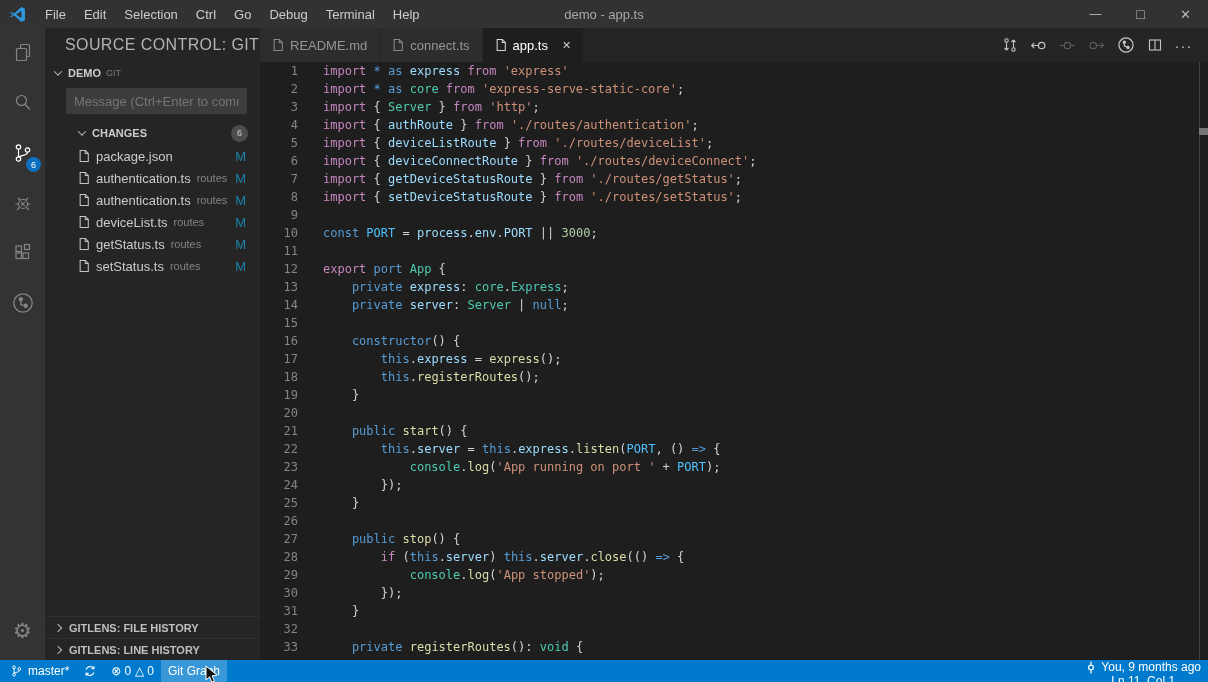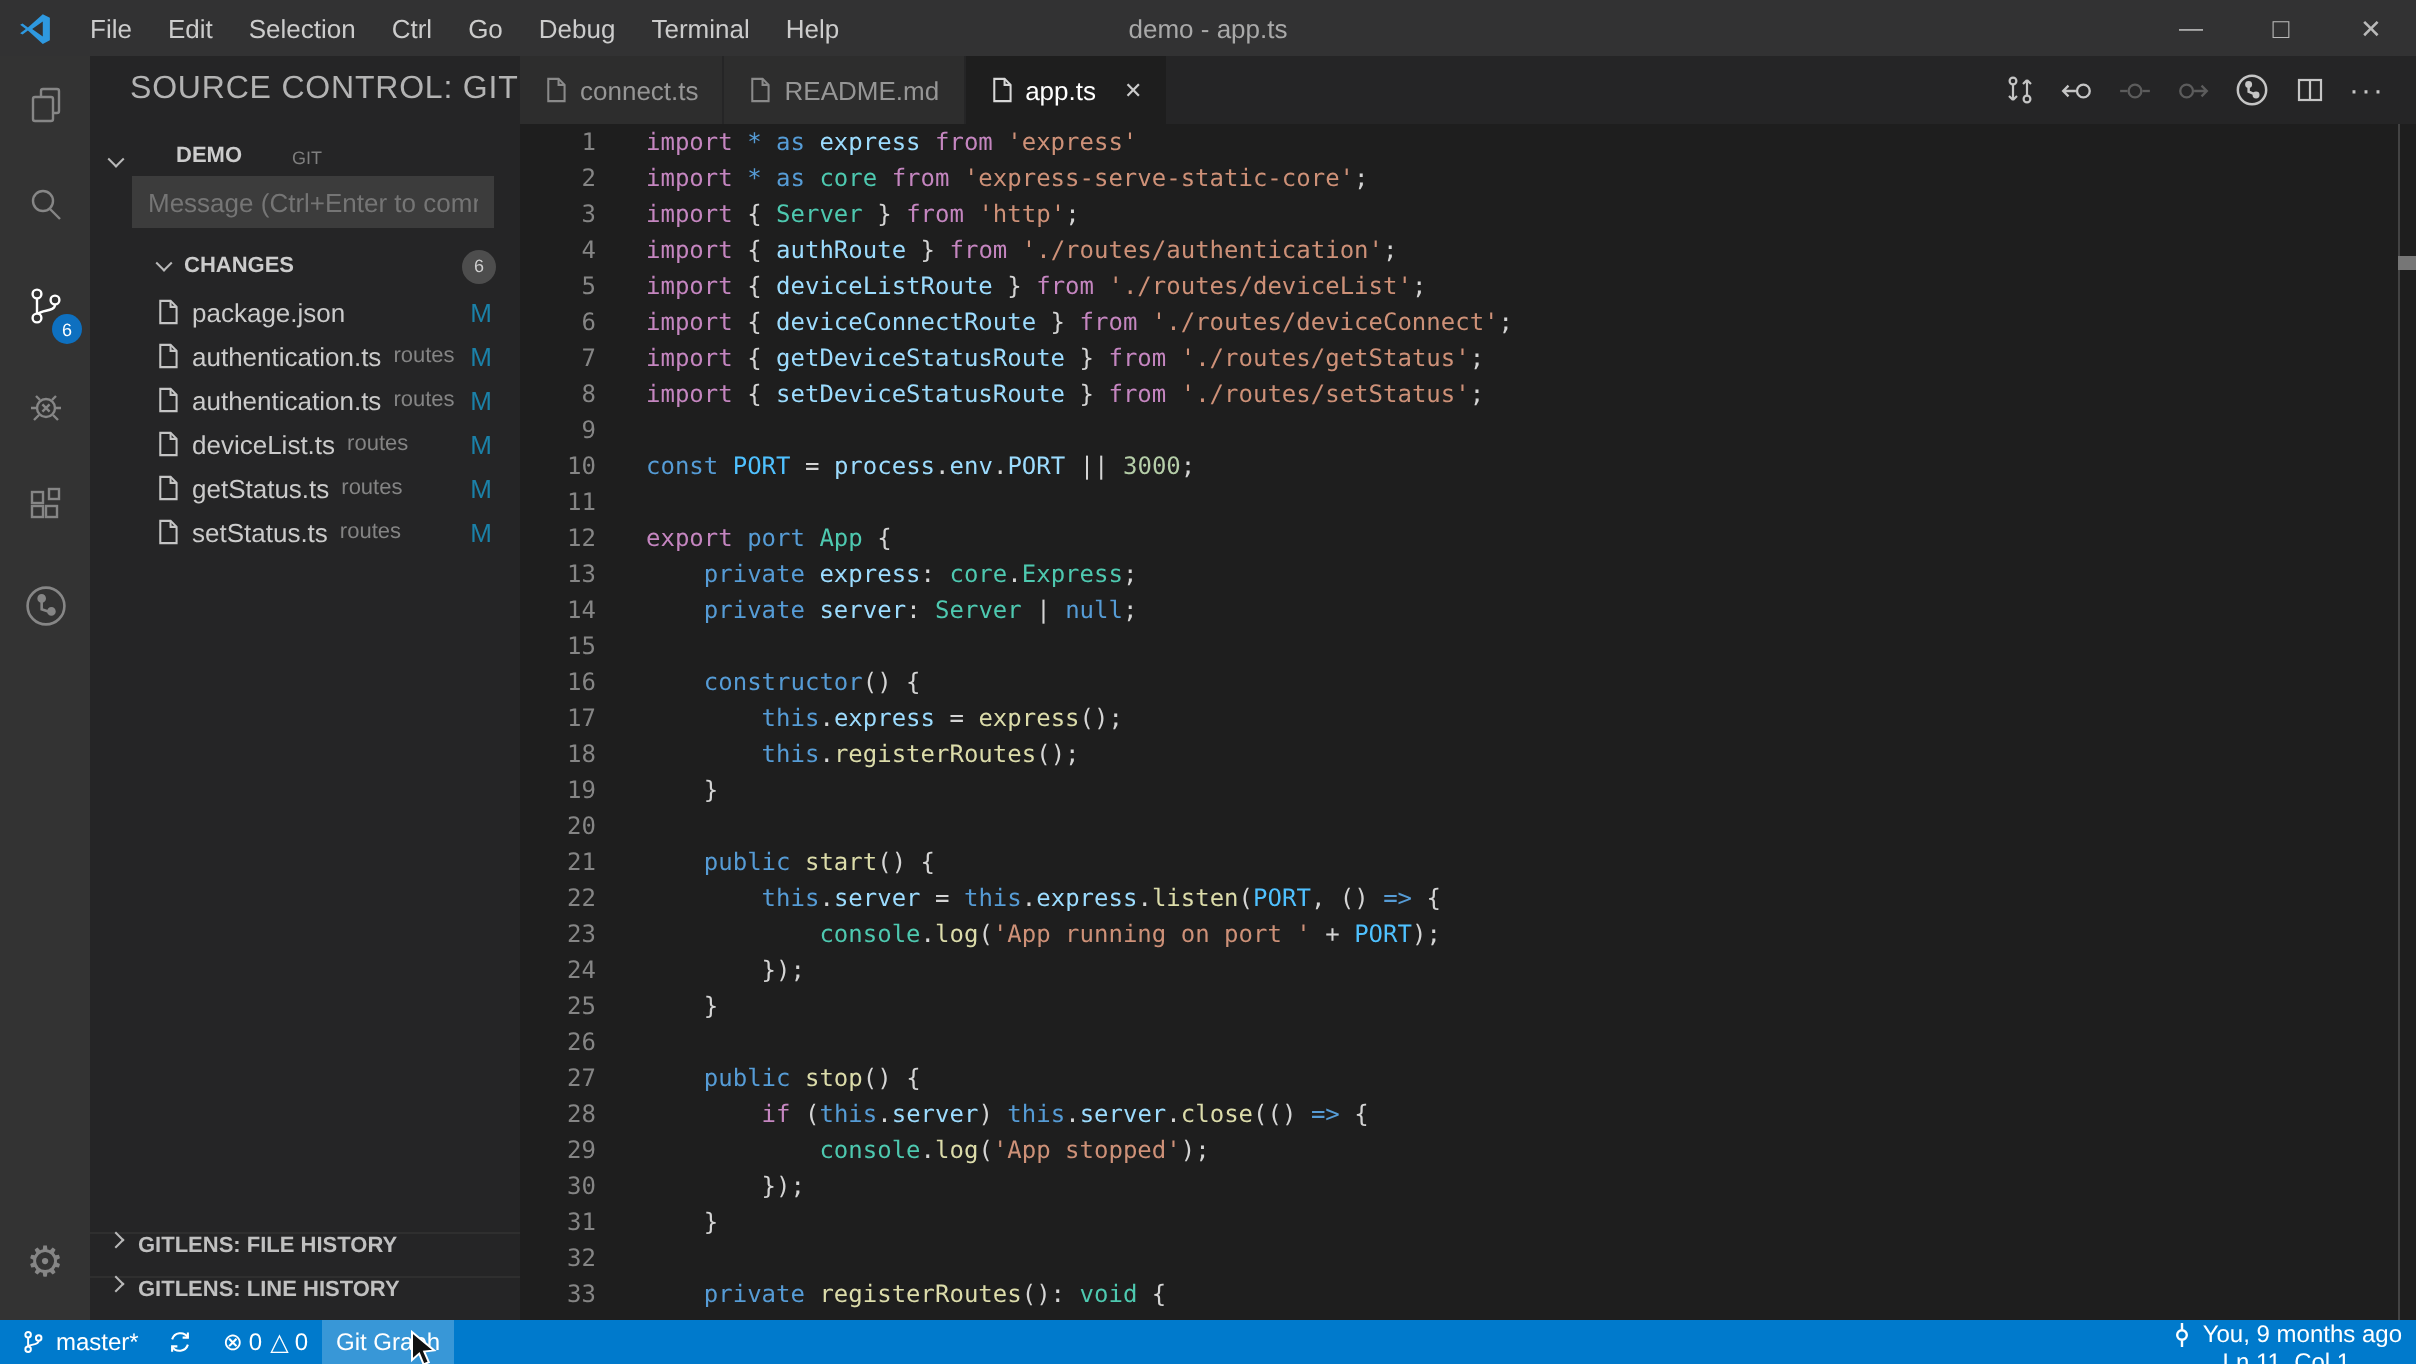--- a/index.html
+++ b/index.html
@@ -27,36 +27,36 @@
   .ab-item.active svg { stroke:#ffffff; }
   .ab-badge { position:absolute; right:4px; bottom:6px; min-width:15px; height:15px; border-radius:50%;
     background:#0e70c0; color:#fff; font-size:9px; display:flex; align-items:center; justify-content:center; }
   .ab-spacer { flex:1; }
   .ab-gear { width:45px; height:42px; display:flex; align-items:center; justify-content:center;
     color:#868686; font-size:21px; margin-bottom:8px; }
 
   
   .sidebar { width:215px; background:#252526; display:flex; flex-direction:column; color:#cccccc; }
   .sb-title { height:34px; line-height:34px; padding-left:20px; font-size:16px; color:#b3b3b3; letter-spacing:.4px; }
-  .repo-row { height:22px; display:flex; align-items:flex-end; padding-left:10px;gap:20px; }
+  .repo-row { height:22px; display:flex; align-items:center; padding-left:10px; }
   .repo-name { font-size:11px; font-weight:bold; color:#cccccc; margin-left:7px; }
   .repo-type { font-size:9px; color:#7f7f7f; margin-left:5px; }
   .commit-input { margin:4px 13px 0 21px; height:26px; background:#3c3c3c; border:none; outline:none;
     color:#999999; font-size:13px; padding:0 8px; font-family:"Liberation Sans",sans-serif; width:181px; }
   .changes-header { height:24px; margin-top:7px; display:flex; align-items:center; padding-left:34px; position:relative;text-align:center; }
   .changes-label { font-size:11px; font-weight:bold; color:#cccccc; margin-left:7px; }
   .changes-badge { position:absolute; right:12px; width:17px; height:17px; border-radius:50%;
     background:#4d4d4d; color:#cfcfcf; font-size:9px; display:flex; align-items:center; justify-content:center; }
   .file-row { height:22px; display:flex; align-items:center; padding-left:33px; position:relative; }
   .file-row svg { flex:0 0 auto; }
   .file-name { font-size:13px; color:#cbcbcb; margin-left:6px; white-space:nowrap; }
   .file-folder { font-size:11px; color:#848484; margin-left:6px; }
   .file-status { position:absolute; right:14px; font-size:13px; color:#1b81a8; }
   .sb-spacer { flex:1; }
-  .sb-bottom-row { height:22px; display:flex; padding-left:10px; border-top:1px solid #2f2f2f; }
+  .sb-bottom-row { height:22px; display:flex; align-items:center; padding-left:10px; border-top:1px solid #2f2f2f; }
   .sb-bottom-label { font-size:11px; font-weight:bold; color:#c0c0c0; margin-left:8px; }
 
   .chev-down { width:6px; height:6px; border-right:1px solid #b9b9b9; border-bottom:1px solid #b9b9b9;
     transform:rotate(45deg) translate(-1px,-1px); flex:0 0 auto; }
   .chev-right { width:6px; height:6px; border-right:1px solid #b9b9b9; border-bottom:1px solid #b9b9b9;
     transform:rotate(-45deg); flex:0 0 auto; }
 
   
   .editor-area { flex:1; display:flex; flex-direction:column; background:#1e1e1e; min-width:0; }
   .tabbar { height:34px; background:#252526; display:flex; align-items:stretch; }
@@ -252,28 +252,28 @@
   </div>
 
   <div class="editor-area">
     <div class="tabbar">
       <div id="tabs" style="display:flex;">
           <div class="tab">
             <svg width="12" height="14" viewBox="0 0 14 16" fill="none" stroke="#8a8a8a" stroke-width="1.2">
               <path d="M2.5 1.5h6l3.5 3.5v9.5h-9.5z"></path>
               <path d="M8.5 1.5V5H12"></path>
             </svg>
-            <span class="tab-label">connect.ts</span>
+            <span class="tab-label">README.md</span>
           </div>
           <div class="tab">
             <svg width="12" height="14" viewBox="0 0 14 16" fill="none" stroke="#8a8a8a" stroke-width="1.2">
               <path d="M2.5 1.5h6l3.5 3.5v9.5h-9.5z"></path>
               <path d="M8.5 1.5V5H12"></path>
             </svg>
-            <span class="tab-label">README.md</span>
+            <span class="tab-label">connect.ts</span>
           </div>
           <div class="tab active">
             <svg width="12" height="14" viewBox="0 0 14 16" fill="none" stroke="#d7d7d7" stroke-width="1.2">
               <path d="M2.5 1.5h6l3.5 3.5v9.5h-9.5z"></path>
               <path d="M8.5 1.5V5H12"></path>
             </svg>
             <span class="tab-label">app.ts</span>
             <span class="tab-close">✕</span>
           </div>
         </div>

